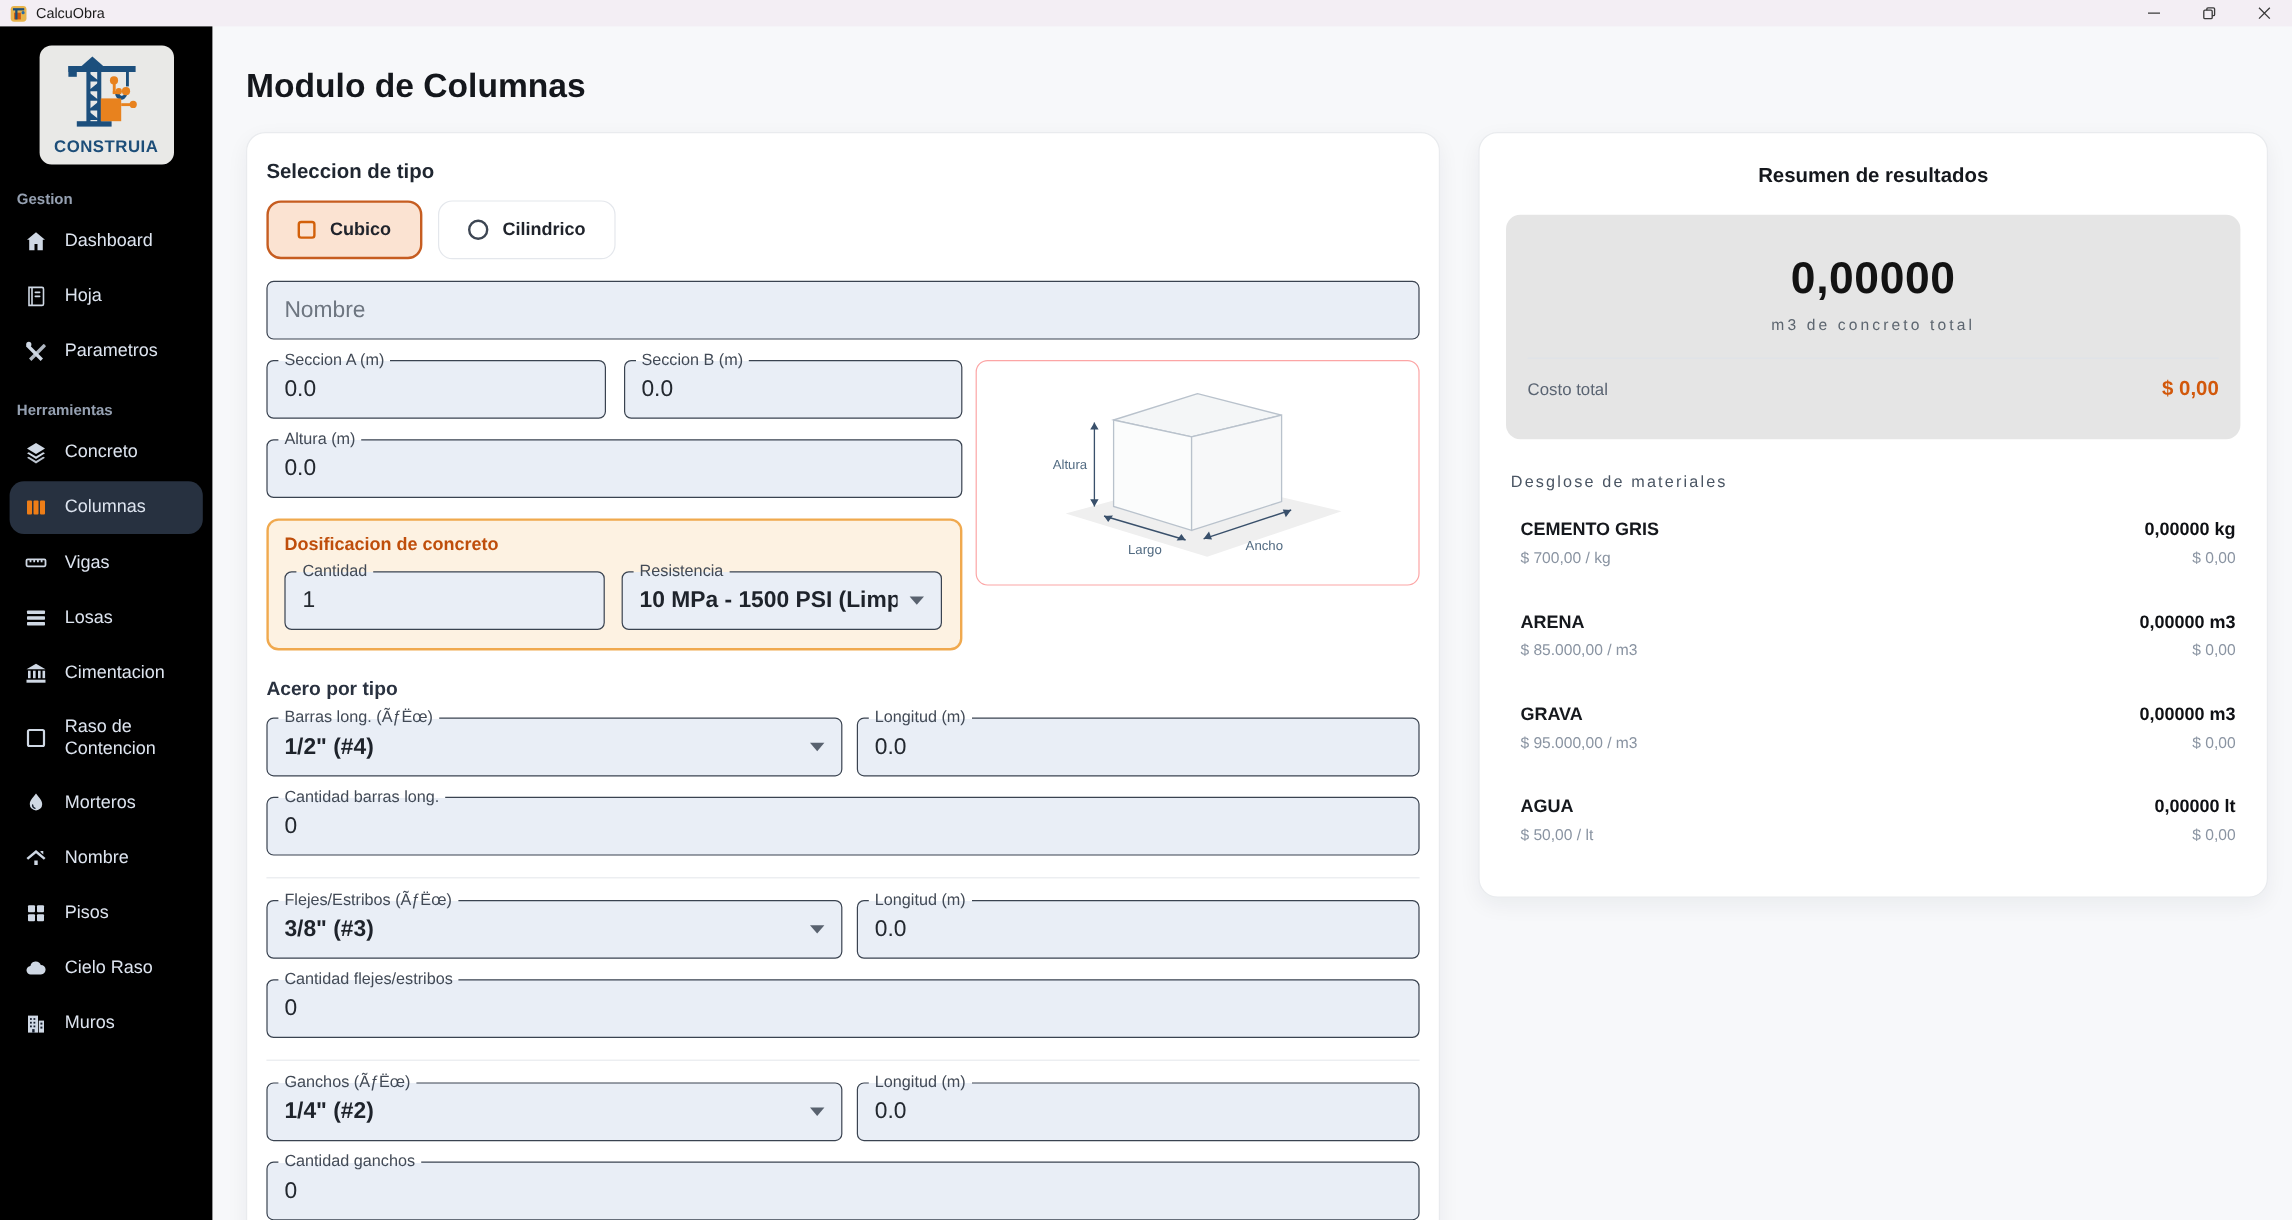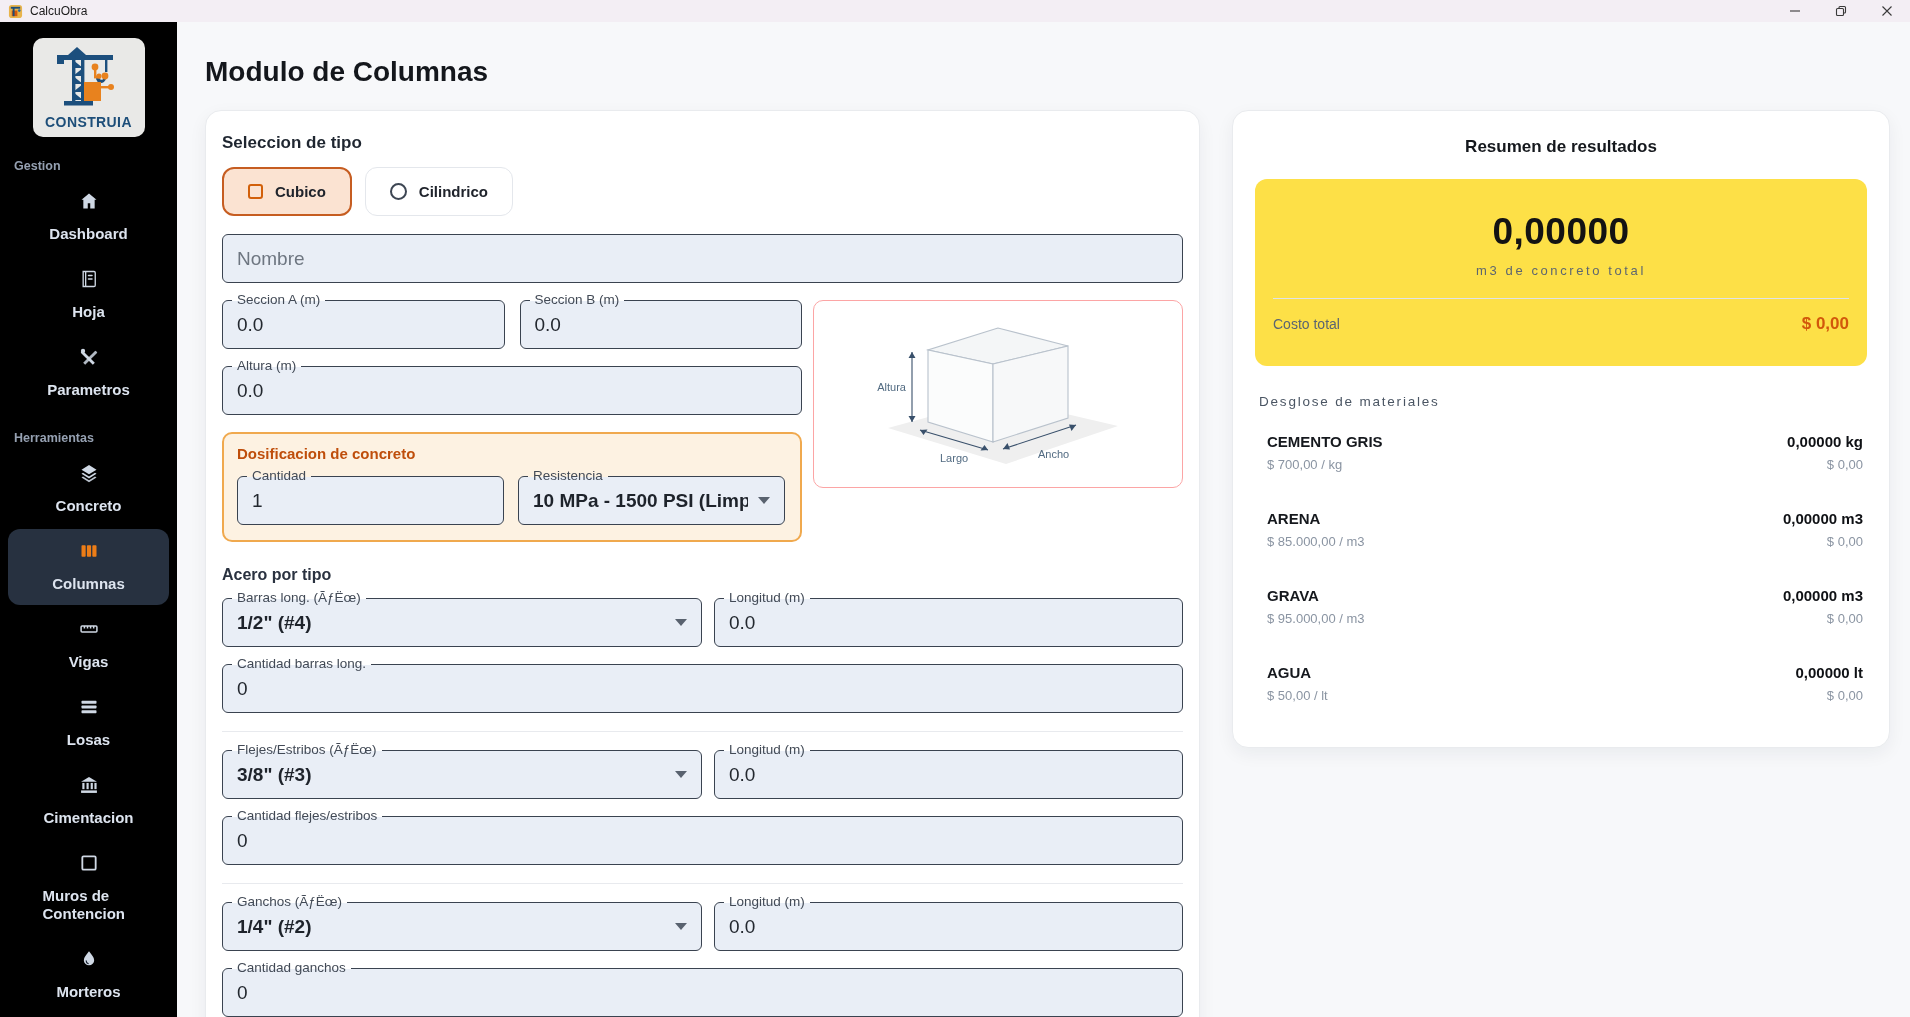--- a/index.html
+++ b/index.html
@@ -17,21 +17,21 @@
   
   .app { display:flex; height:995px; }
 
   
   .sidebar { width:177px; background:#000000; color:#dde4ef; flex-shrink:0; overflow:hidden; }
   .logo-panel { width:112px; margin:16px auto 4px; background:#e9e9e7; border-radius:10px; padding:8px 4px 7px; text-align:center; }
   .logo-panel svg { display:block; margin:0 auto; }
   .brand { font-size:14px; font-weight:800; color:#1d4e79; letter-spacing:.4px; margin-top:2px; }
   .navsec { font-size:12.5px; font-weight:700; color:#95a0b1; padding:18px 14px 4px; }
   .navitem { display:flex; align-items:center; gap:14px; margin:2px 8px; padding:12px 12px; border-radius:12px;
-             font-size:15px; font-weight:700; color:#dde4ef; cursor:default; line-height:1.2;flex-direction:column; }
+             font-size:15px; font-weight:400; color:#dde4ef; cursor:default; line-height:1.2; }
   .navitem.active { background:#273140; }
   .navitem .nicon { width:20px; height:20px; flex-shrink:0; color:#cfd8e4; display:flex; align-items:center; }
   .navitem .nicon svg { width:20px; height:20px; }
   .navitem.active .nicon { color:#ed7d17; }
 
   
   .main { flex:1; padding:20px 20px 0 28px; overflow:hidden; }
   h1.page-title { font-size:28px; font-weight:800; color:#14171c; margin:14px 0 22px; }
   .content-row { display:flex; gap:32px; align-items:flex-start; }
 
@@ -77,21 +77,21 @@
 
   .acero-title { font-size:16px; font-weight:800; color:#2a3240; margin:24px 0 14px; }
   .acero-row { display:flex; gap:12px; margin-bottom:17px; }
   .acero-row .sel { width:480px; }
   .acero-row .lng { flex:1; }
   .full { width:100%; margin-bottom:6px; }
   .hr { height:1px; background:#e8eaee; margin:18px 0; }
 
   
   .res-title { text-align:center; font-size:17px; font-weight:800; color:#15181d; padding:26px 0 2px; }
-  .total-box { background:#fde047; border-radius:12px; margin:20px 22px 0; }
+  .total-box { background:#e5e5e5; border-radius:12px; margin:20px 22px 0; }
   .total-top { text-align:center; padding:32px 10px 20px; }
   .big-number { font-size:37px; font-weight:800; color:#131313; letter-spacing:.5px; }
   .big-unit { font-size:13px; letter-spacing:2.6px; color:#5d6670; margin-top:10px; }
   .tb-divider { height:1px; background:#dfe3e9; margin:0 18px; }
   .costo-row { display:flex; justify-content:space-between; align-items:center; padding:15px 18px 32px; }
   .costo-label { font-size:14px; color:#5a6472; }
   .costo-value { font-size:17px; font-weight:800; color:#d2580b; }
   .desglose-label { font-size:13.5px; letter-spacing:1.8px; color:#4a5563; margin:28px 26px 6px; }
   .mat-row { display:flex; justify-content:space-between; padding:15px 26px 14px 34px; margin-top:9px; }
   .mat-name { font-size:15px; font-weight:800; color:#15181d; }
@@ -244,21 +244,21 @@
           </svg>
         </span>
       <span>Cimentacion</span>
     </div>
     <div class="navitem">
       <span class="nicon">
           <svg viewBox="0 0 24 24" fill="none" stroke="currentColor" stroke-width="2.2">
             <rect x="4" y="4" width="16" height="16" rx="1.5"></rect>
           </svg>
         </span>
-      <span style="max-width:92px;">Muros de Contencion</span>
+      <span style="max-width:92px;">Raso de Contencion</span>
     </div>
     <div class="navitem">
       <span class="nicon">
           <svg viewBox="0 0 24 24" fill="currentColor">
             <path d="M12 2.8c3.2 4.2 6.2 7.2 6.2 10.6a6.2 6.2 0 1 1-12.4 0C5.8 10 8.8 7 12 2.8z"></path>
             <path d="M8.6 14.2a3.5 3.5 0 0 0 2.4 3.3" stroke="#161f2e" stroke-width="1.4" fill="none" stroke-linecap="round"></path>
           </svg>
         </span>
       <span>Morteros</span>
     </div>

